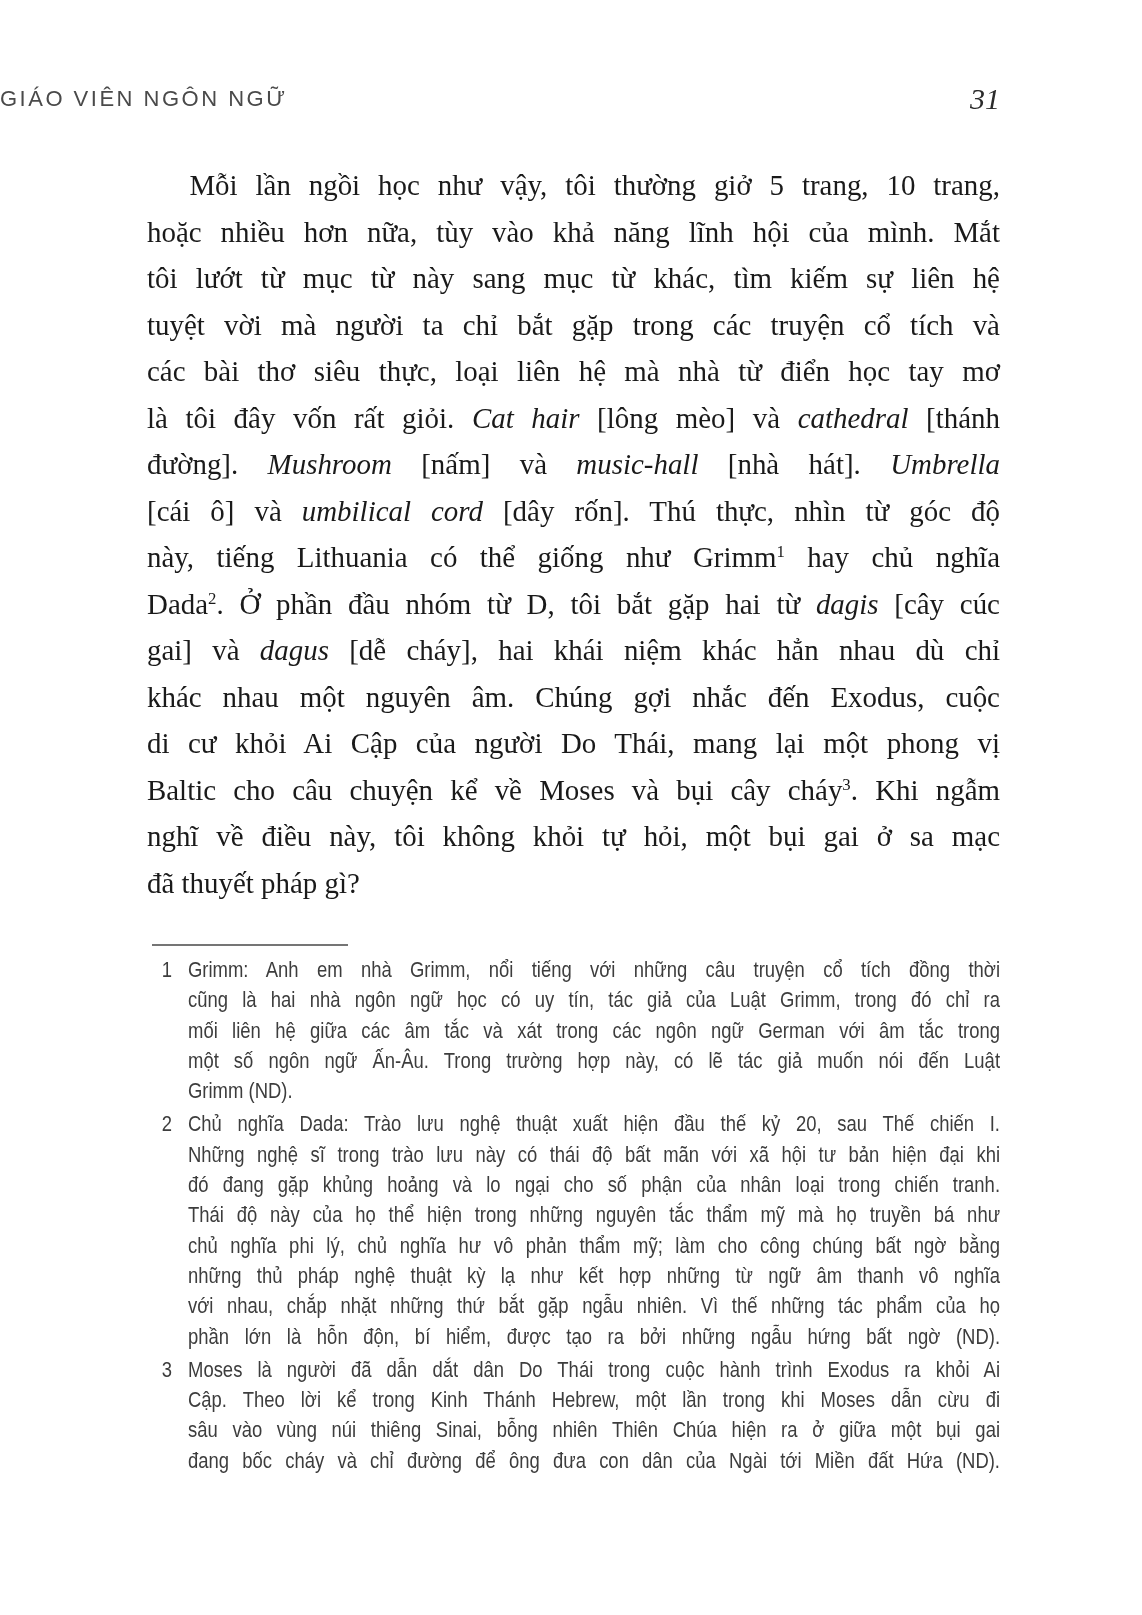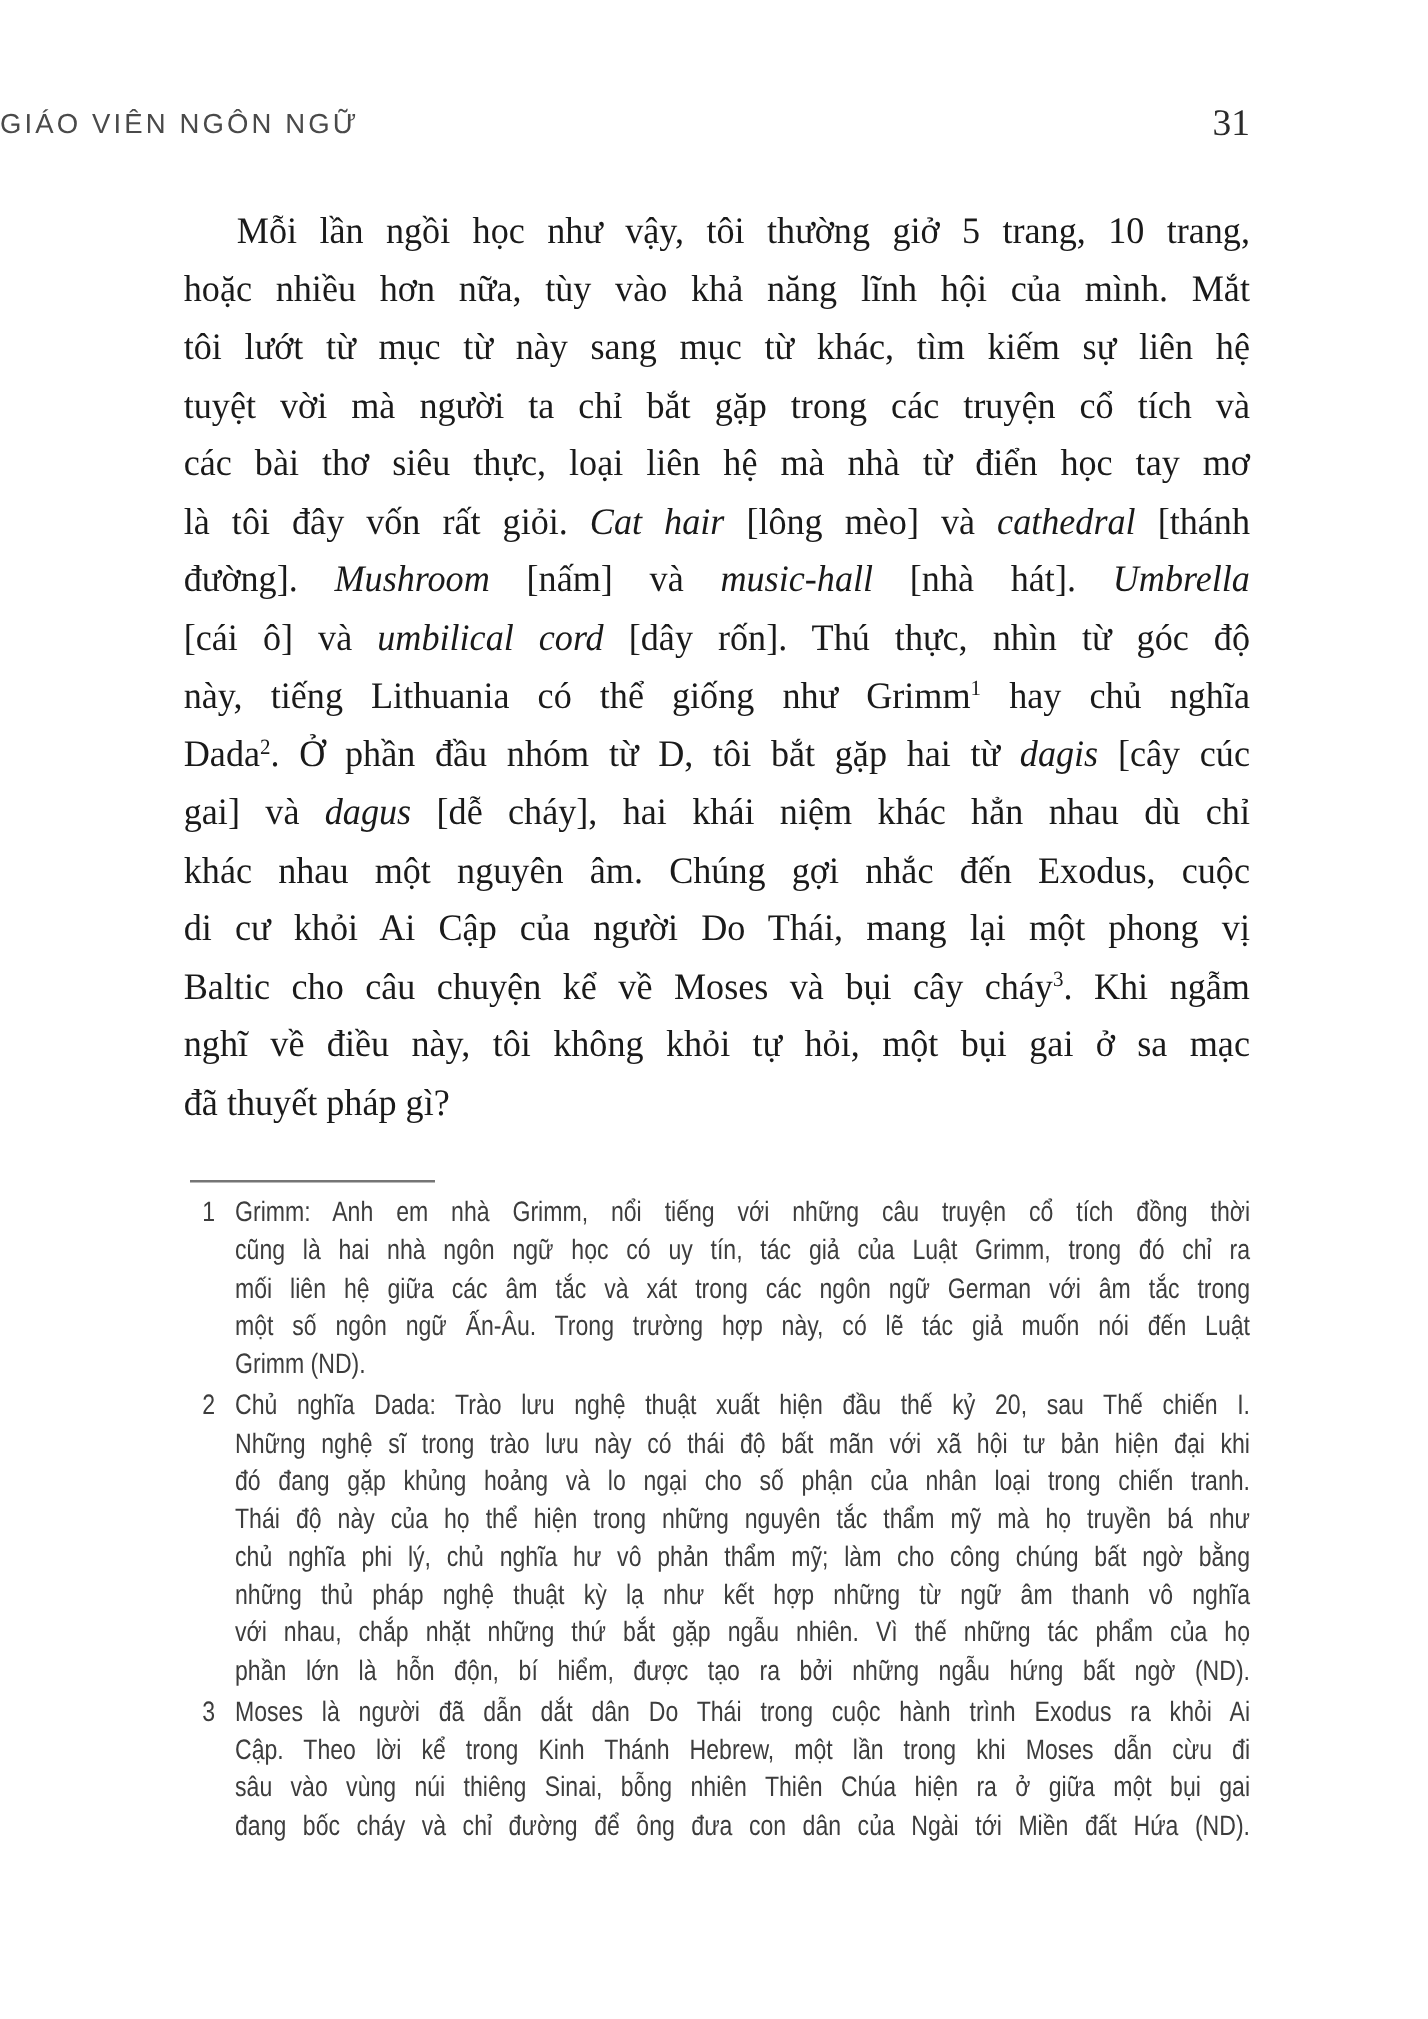--- a/index.html
+++ b/index.html
@@ -19,20 +19,21 @@
     font-family:"Liberation Sans","DejaVu Sans",sans-serif;
     font-size:22px;line-height:30px;
     letter-spacing:2.5px;
     color:#4a4a4a;
   }
   .page-num{
     position:absolute;top:82px;right:142px;
     font-family:"Liberation Serif","DejaVu Serif",serif;
     font-size:30px;line-height:34px;
     color:#2b2b2b;
+    font-style:italic;
   }
 
   
   .body-block{
     position:absolute;left:147px;top:162px;
     width:885px;
     transform:scaleX(0.9638);
     transform-origin:left top;
     color:#1a1a1a;
     font-size:30px;

